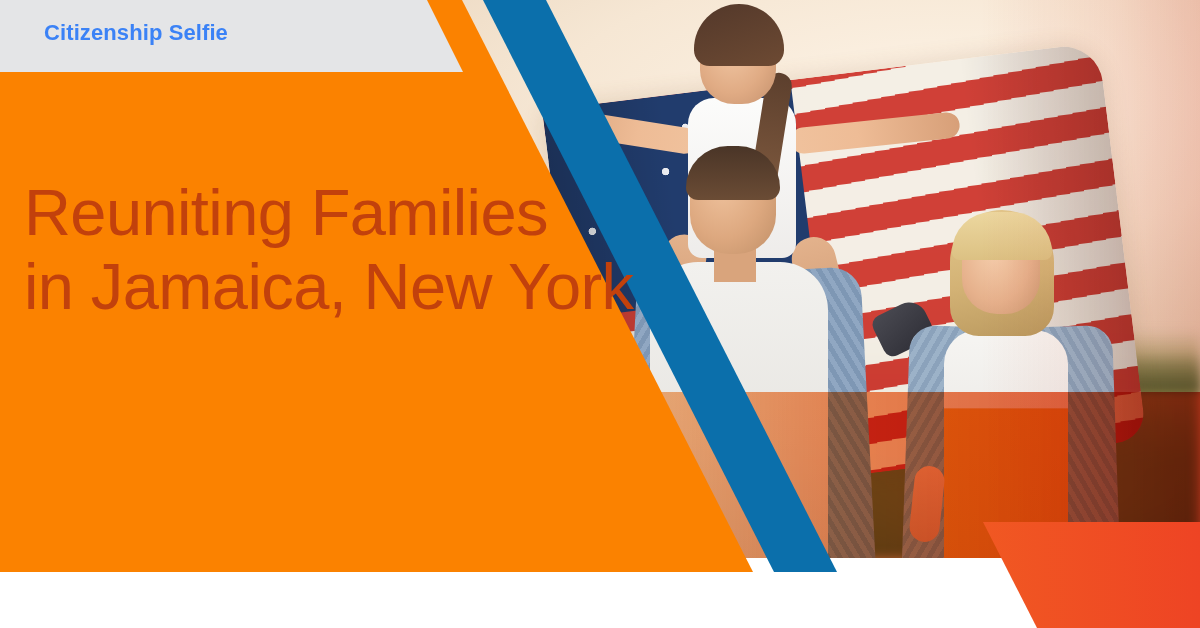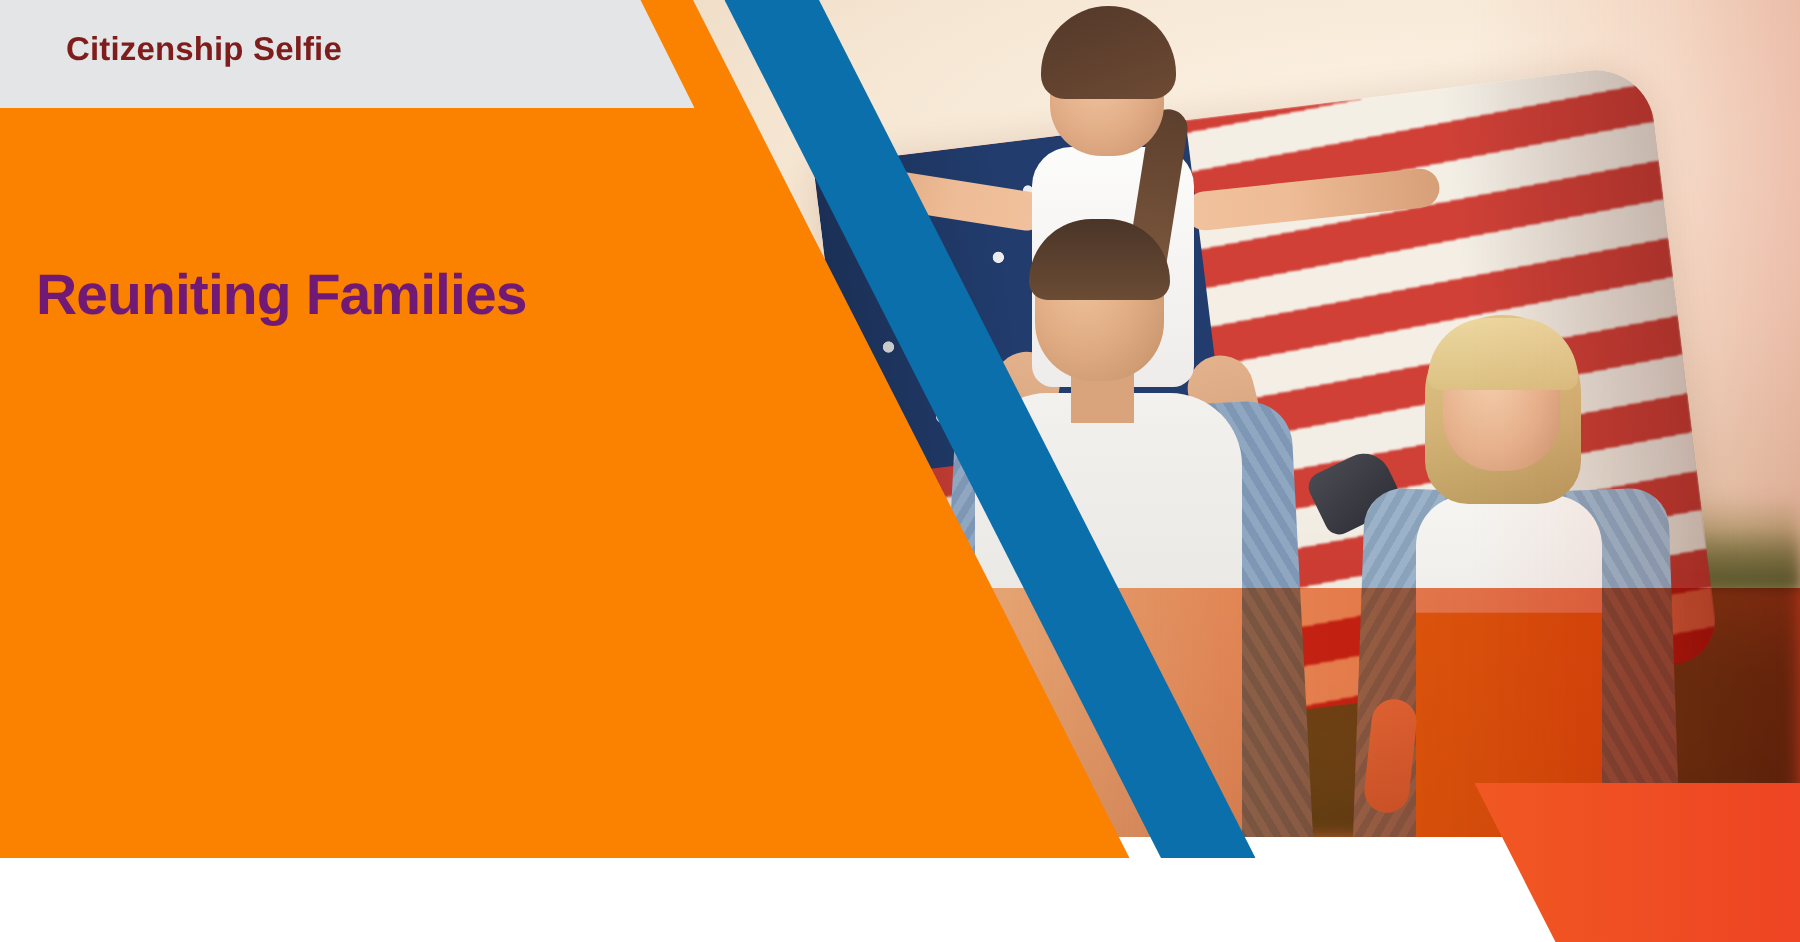--- a/index.html
+++ b/index.html
@@ -323,33 +323,33 @@
   }
 
   
   .brand {
     position: absolute;
     left: 44px;
     top: 22px;
     font-size: 22px;
     font-weight: 700;
     letter-spacing: 0.1px;
-    color: #7f1d1d;
+    color: #3b82f6;
     line-height: 1;
     white-space: nowrap;
   }
   .headline {
     position: absolute;
     left: 24px;
     top: 176px;
     width: 620px;
     margin: 0;
-    color: #701a75;
-    font-size: 38px;
-    font-weight: 700;
+    color: #c2410c;
+    font-size: 65px;
+    font-weight: 400;
     line-height: 1.14;
     letter-spacing: -0.6px;
   }
   .headline .line { display: block; white-space: nowrap; }
 </style>
 </head>
 <body>
 
 <div class="banner">
 
@@ -406,15 +406,16 @@
 
   <div class="shape blue-band"></div>
   <div class="shape orange-panel"></div>
   <div class="shape gray-plate"></div>
   <div class="shape gradient-wedge"></div>
 
   <div class="brand">Citizenship Selfie</div>
 
   <h1 class="headline">
     <span class="line">Reuniting Families</span>
+    <span class="line">in Jamaica, New York</span>
   </h1>
 
 </div>
 
 </body></html>

